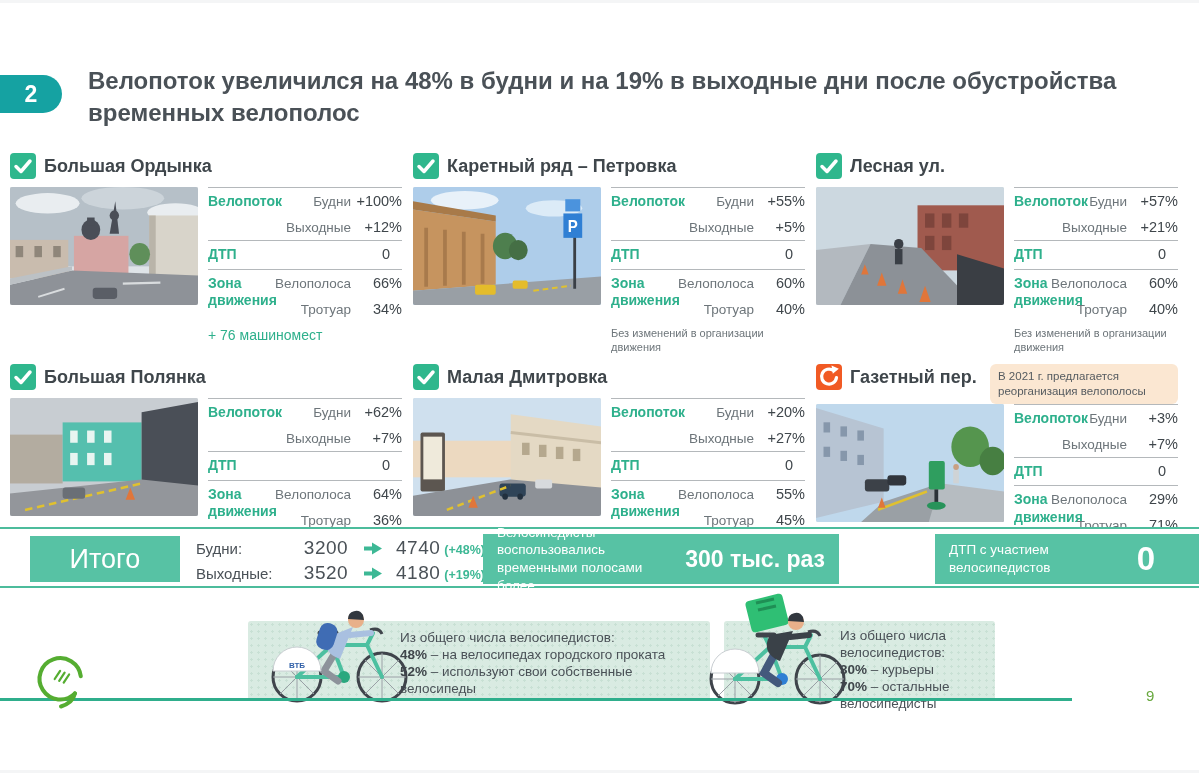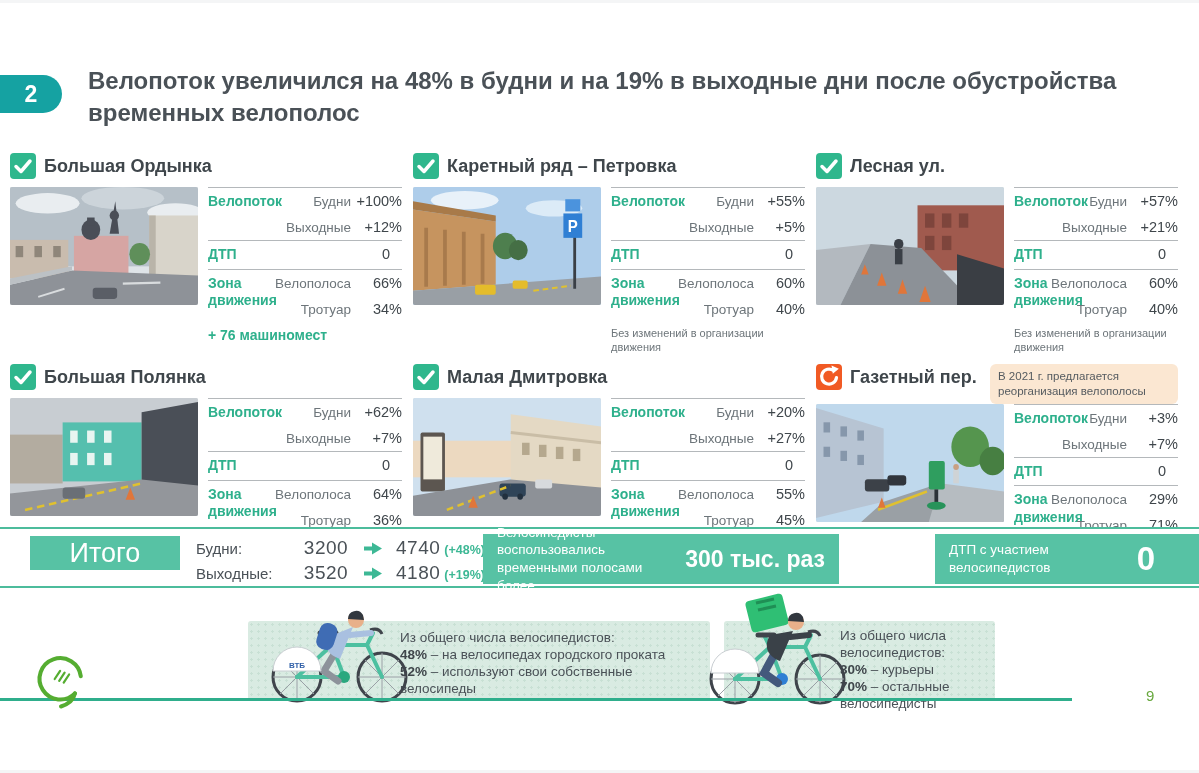--- a/index.html
+++ b/index.html
@@ -28,25 +28,25 @@
   .stats{flex:1;min-width:0;border-top:1px solid #b4b8bb;font-size:13.5px;color:#6d757a;}
   .sec{display:flex;padding:5px 0;border-bottom:1px solid #b4b8bb;}
   .sec.zone{border-bottom:none;}
   .sec .lbl{flex:0 0 80px;color:#2eb08c;font-weight:bold;font-size:14px;line-height:1.25;}
   .sec .rows{flex:1;display:flex;flex-direction:column;gap:10px;min-width:0;}
   .r{display:flex;justify-content:flex-end;align-items:baseline;gap:5px;}
   .sub{color:#6d757a;}
   .val{font-weight:normal;color:#3f464b;min-width:46px;text-align:right;font-size:14.5px;}
   .val.dtp{margin-right:12px;min-width:20px;}
   .footnote{padding-top:4px;font-size:11px;line-height:1.3;color:#6d757a;}
-  .footnote.teal{color:#2eb08c;font-weight:bold;font-size:14px;}
+  .footnote.teal{color:#2eb08c;font-weight:normal;font-size:14px;}
   
   .totals{position:absolute;left:0;top:524px;width:1199px;height:61px;box-sizing:border-box;
           border-top:2px solid #4cbc9c;border-bottom:2px solid #4cbc9c;background:#fff;}
-  .itogo{position:absolute;left:30px;top:7px;width:150px;height:34px;background:#57c2a4;color:#fff;
+  .itogo{position:absolute;left:30px;top:7px;width:150px;height:46px;background:#57c2a4;color:#fff;
          font-size:27px;display:flex;align-items:center;justify-content:center;}
   .tnums{position:absolute;left:196px;top:8px;display:grid;
          grid-template-columns:92px 64px 26px auto;column-gap:6px;row-gap:3px;align-items:center;
          font-size:15px;color:#4a5157;}
   .tn-num{font-size:19px;letter-spacing:.5px;text-align:center;}
   .tn-arrow svg{display:block;}
   .tn-delta{color:#3db895;font-size:12.5px;margin-left:4px;font-weight:bold;}
   .tealbox{position:absolute;background:#57c2a4;color:#fff;display:flex;align-items:center;
            box-sizing:border-box;padding:0 14px;gap:10px;}
   .usage{left:483px;top:5px;width:356px;height:50px;}

